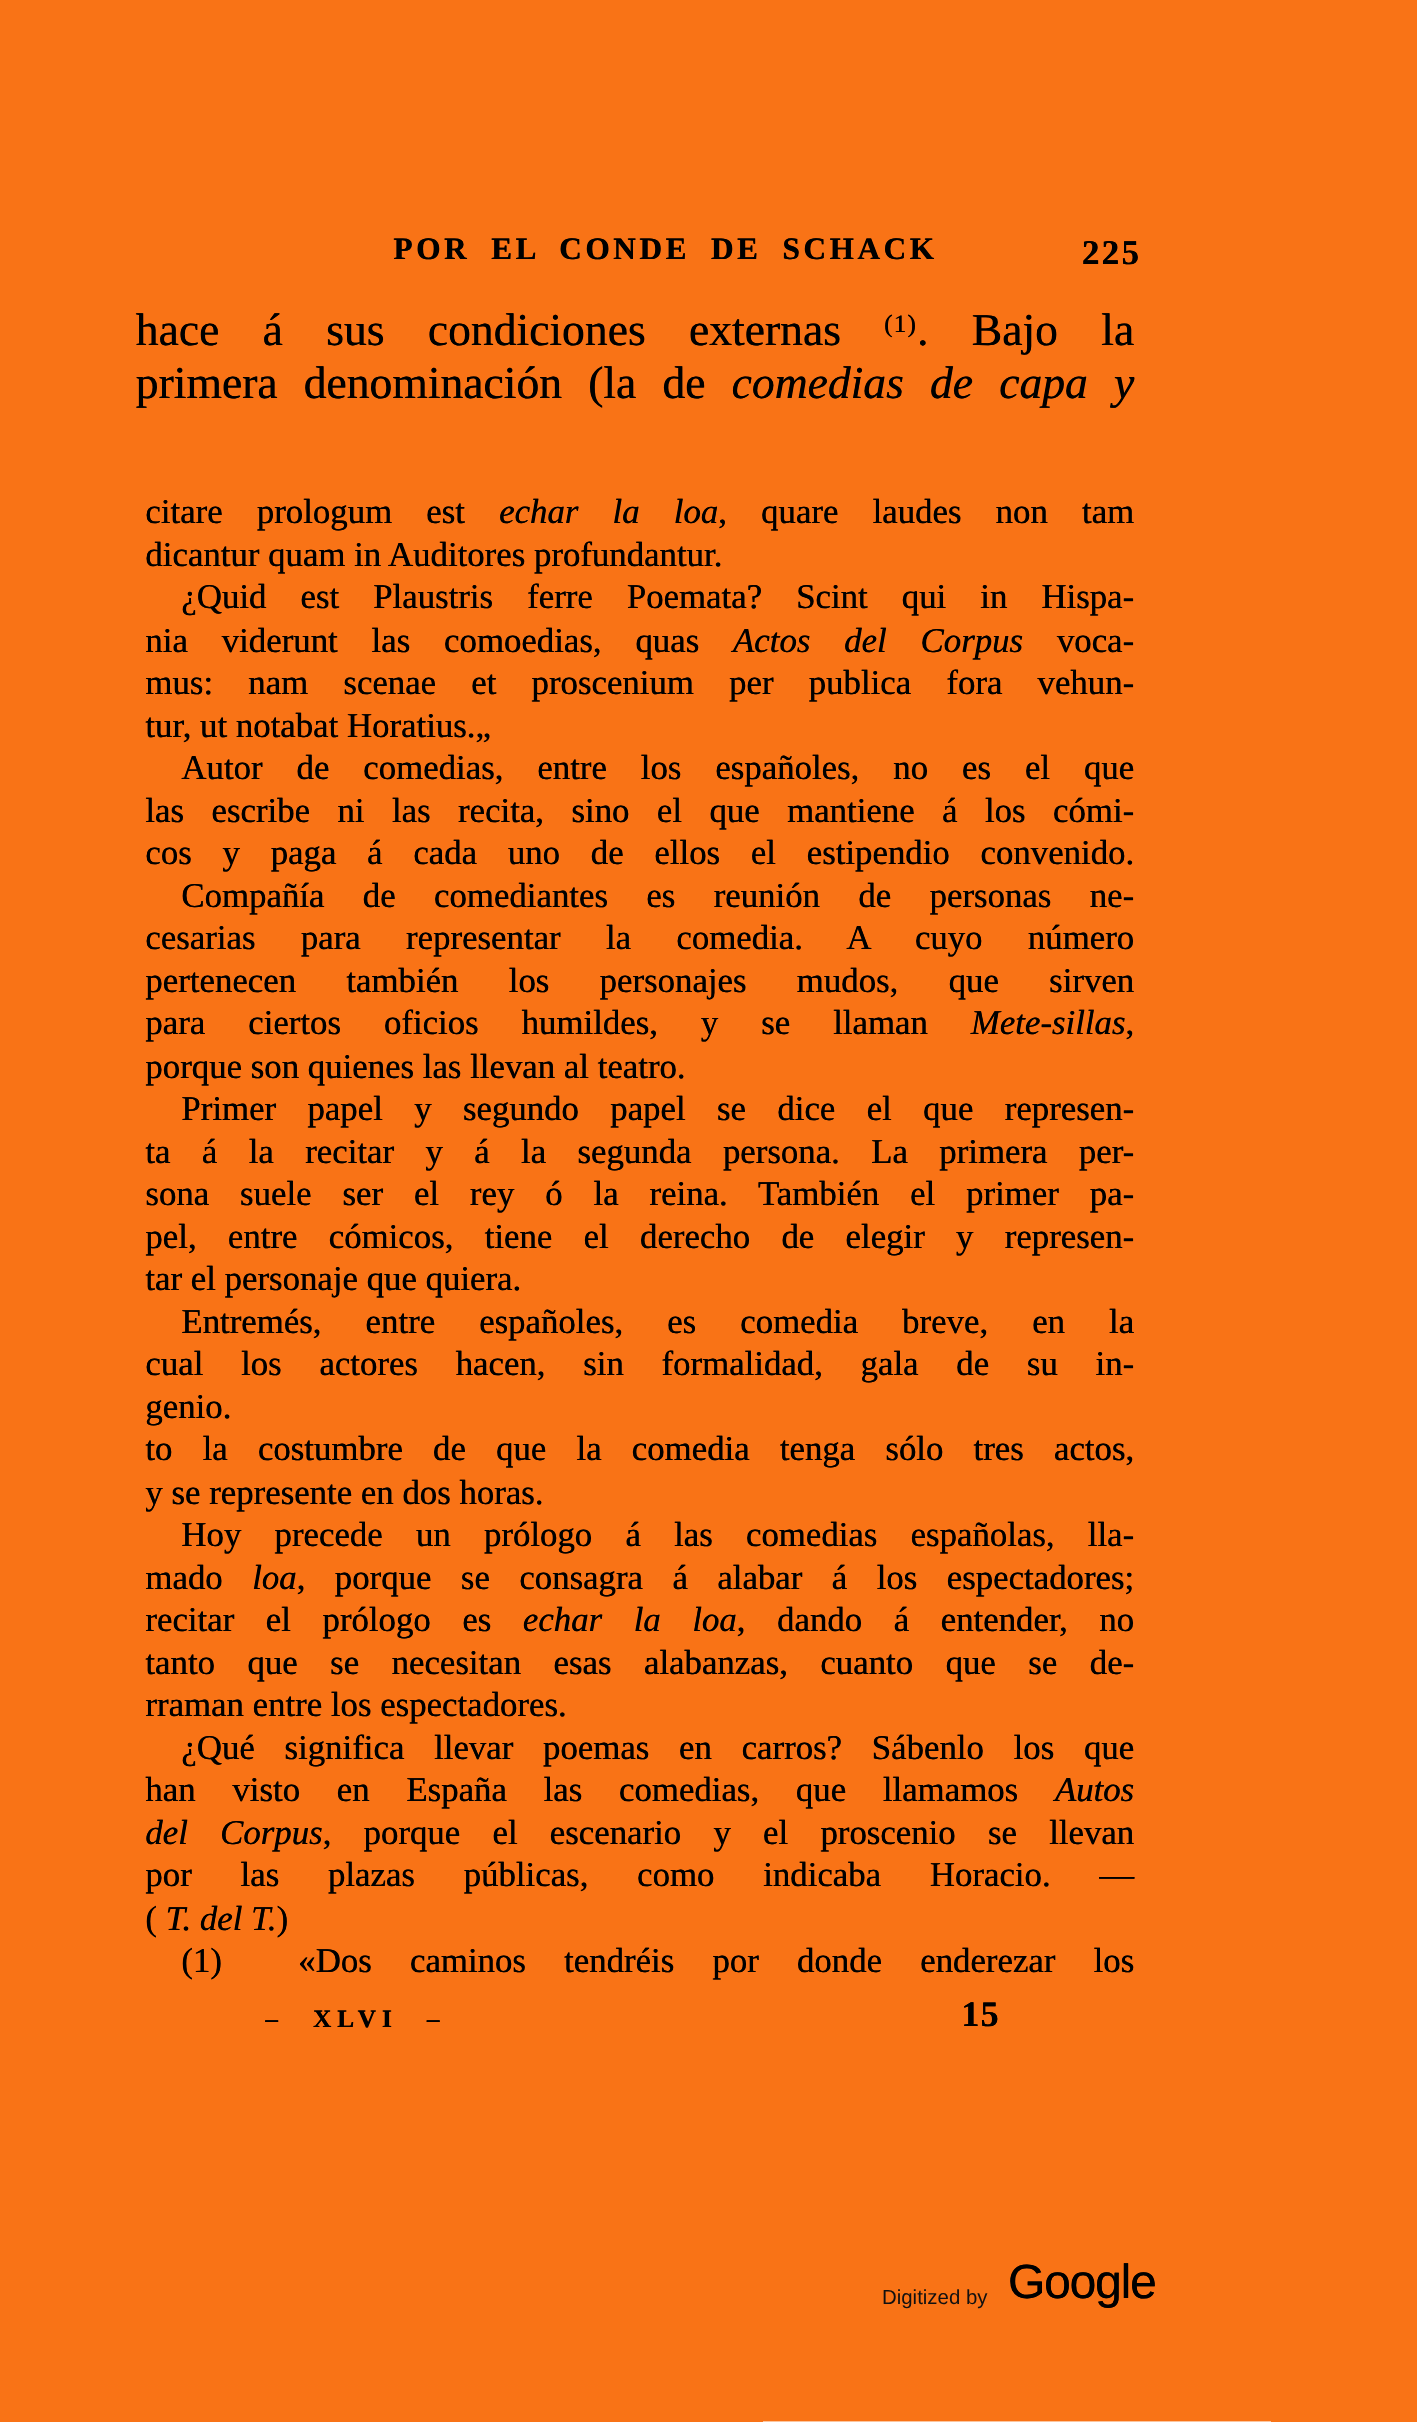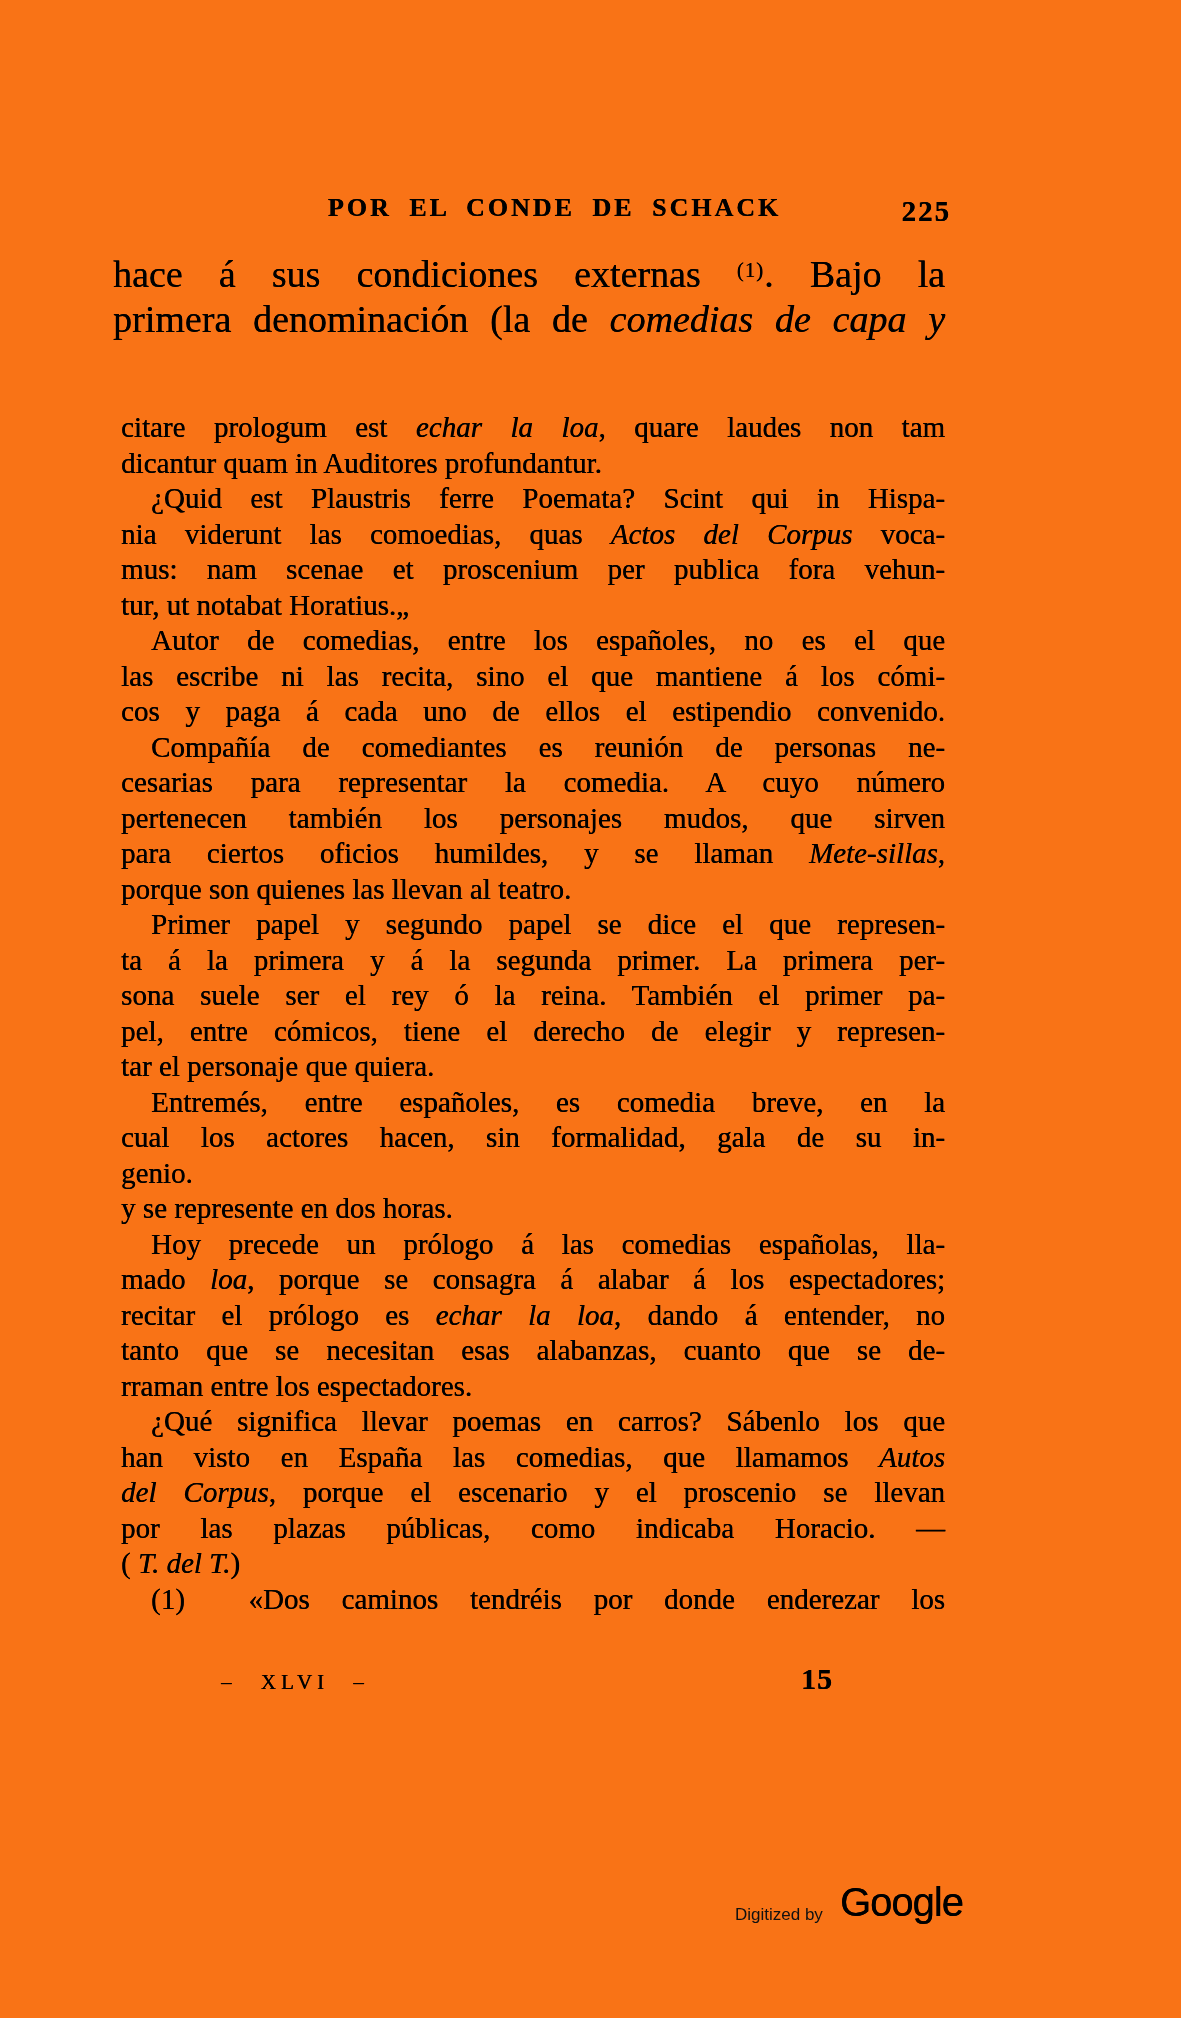--- a/index.html
+++ b/index.html
@@ -78,21 +78,21 @@
     font-size: 0.55em;
     vertical-align: 0.5em;
     letter-spacing: 1px;
   }
   
   .signature-mark {
     position: absolute;
     left: 221px;
     top: 1670px;
     font-size: 21px;
-    font-weight: normal;
+    font-weight: bold;
     letter-spacing: 5px;
     word-spacing: 14px;
   }
   .sheet-number {
     position: absolute;
     left: 801px;
     top: 1662px;
     font-size: 30px;
     font-weight: bold;
     letter-spacing: 1px;
@@ -144,27 +144,28 @@
       <div class="tline ragged"><span>tur, ut notabat Horatius.„</span></div>
       <div class="tline indent"><span>Autor de comedias, entre los españoles, no es el que</span></div>
       <div class="tline"><span>las escribe ni las recita, sino el que mantiene á los cómi-</span></div>
       <div class="tline"><span>cos y paga á cada uno de ellos el estipendio convenido.</span></div>
       <div class="tline indent"><span>Compañía de comediantes es reunión de personas ne-</span></div>
       <div class="tline"><span>cesarias para representar la comedia. A cuyo número</span></div>
       <div class="tline"><span>pertenecen también los personajes mudos, que sirven</span></div>
       <div class="tline"><span>para ciertos oficios humildes, y se llaman </span><span class="it">Mete-sillas</span><span>,</span></div>
       <div class="tline ragged"><span>porque son quienes las llevan al teatro.</span></div>
       <div class="tline indent"><span>Primer papel y segundo papel se dice el que represen-</span></div>
-      <div class="tline"><span>ta á la primera y á la segunda primer. La primera per-</span></div>
+      <div class="tline"><span>ta á la recitar y á la segunda persona. La primera per-</span></div>
       <div class="tline"><span>sona suele ser el rey ó la reina. También el primer pa-</span></div>
       <div class="tline"><span>pel, entre cómicos, tiene el derecho de elegir y represen-</span></div>
       <div class="tline ragged"><span>tar el personaje que quiera.</span></div>
       <div class="tline indent"><span>Entremés, entre españoles, es comedia breve, en la</span></div>
       <div class="tline"><span>cual los actores hacen, sin formalidad, gala de su in-</span></div>
       <div class="tline ragged"><span>genio.</span></div>
+      <div class="tline"><span>to la costumbre de que la comedia tenga sólo tres actos,</span></div>
       <div class="tline ragged"><span>y se represente en dos horas.</span></div>
       <div class="tline indent"><span>Hoy precede un prólogo á las comedias españolas, lla-</span></div>
       <div class="tline"><span>mado </span><span class="it">loa</span><span>, porque se consagra á alabar á los espectadores;</span></div>
       <div class="tline"><span>recitar el prólogo es </span><span class="it">echar la loa</span><span>, dando á entender, no</span></div>
       <div class="tline"><span>tanto que se necesitan esas alabanzas, cuanto que se de-</span></div>
       <div class="tline ragged"><span>rraman entre los espectadores.</span></div>
       <div class="tline indent"><span>¿Qué significa llevar poemas en carros? Sábenlo los que</span></div>
       <div class="tline"><span>han visto en España las comedias, que llamamos </span><span class="it">Autos</span></div>
       <div class="tline"><span class="it">del Corpus</span><span>, porque el escenario y el proscenio se llevan</span></div>
       <div class="tline"><span>por las plazas públicas, como indicaba Horacio. —</span></div>

